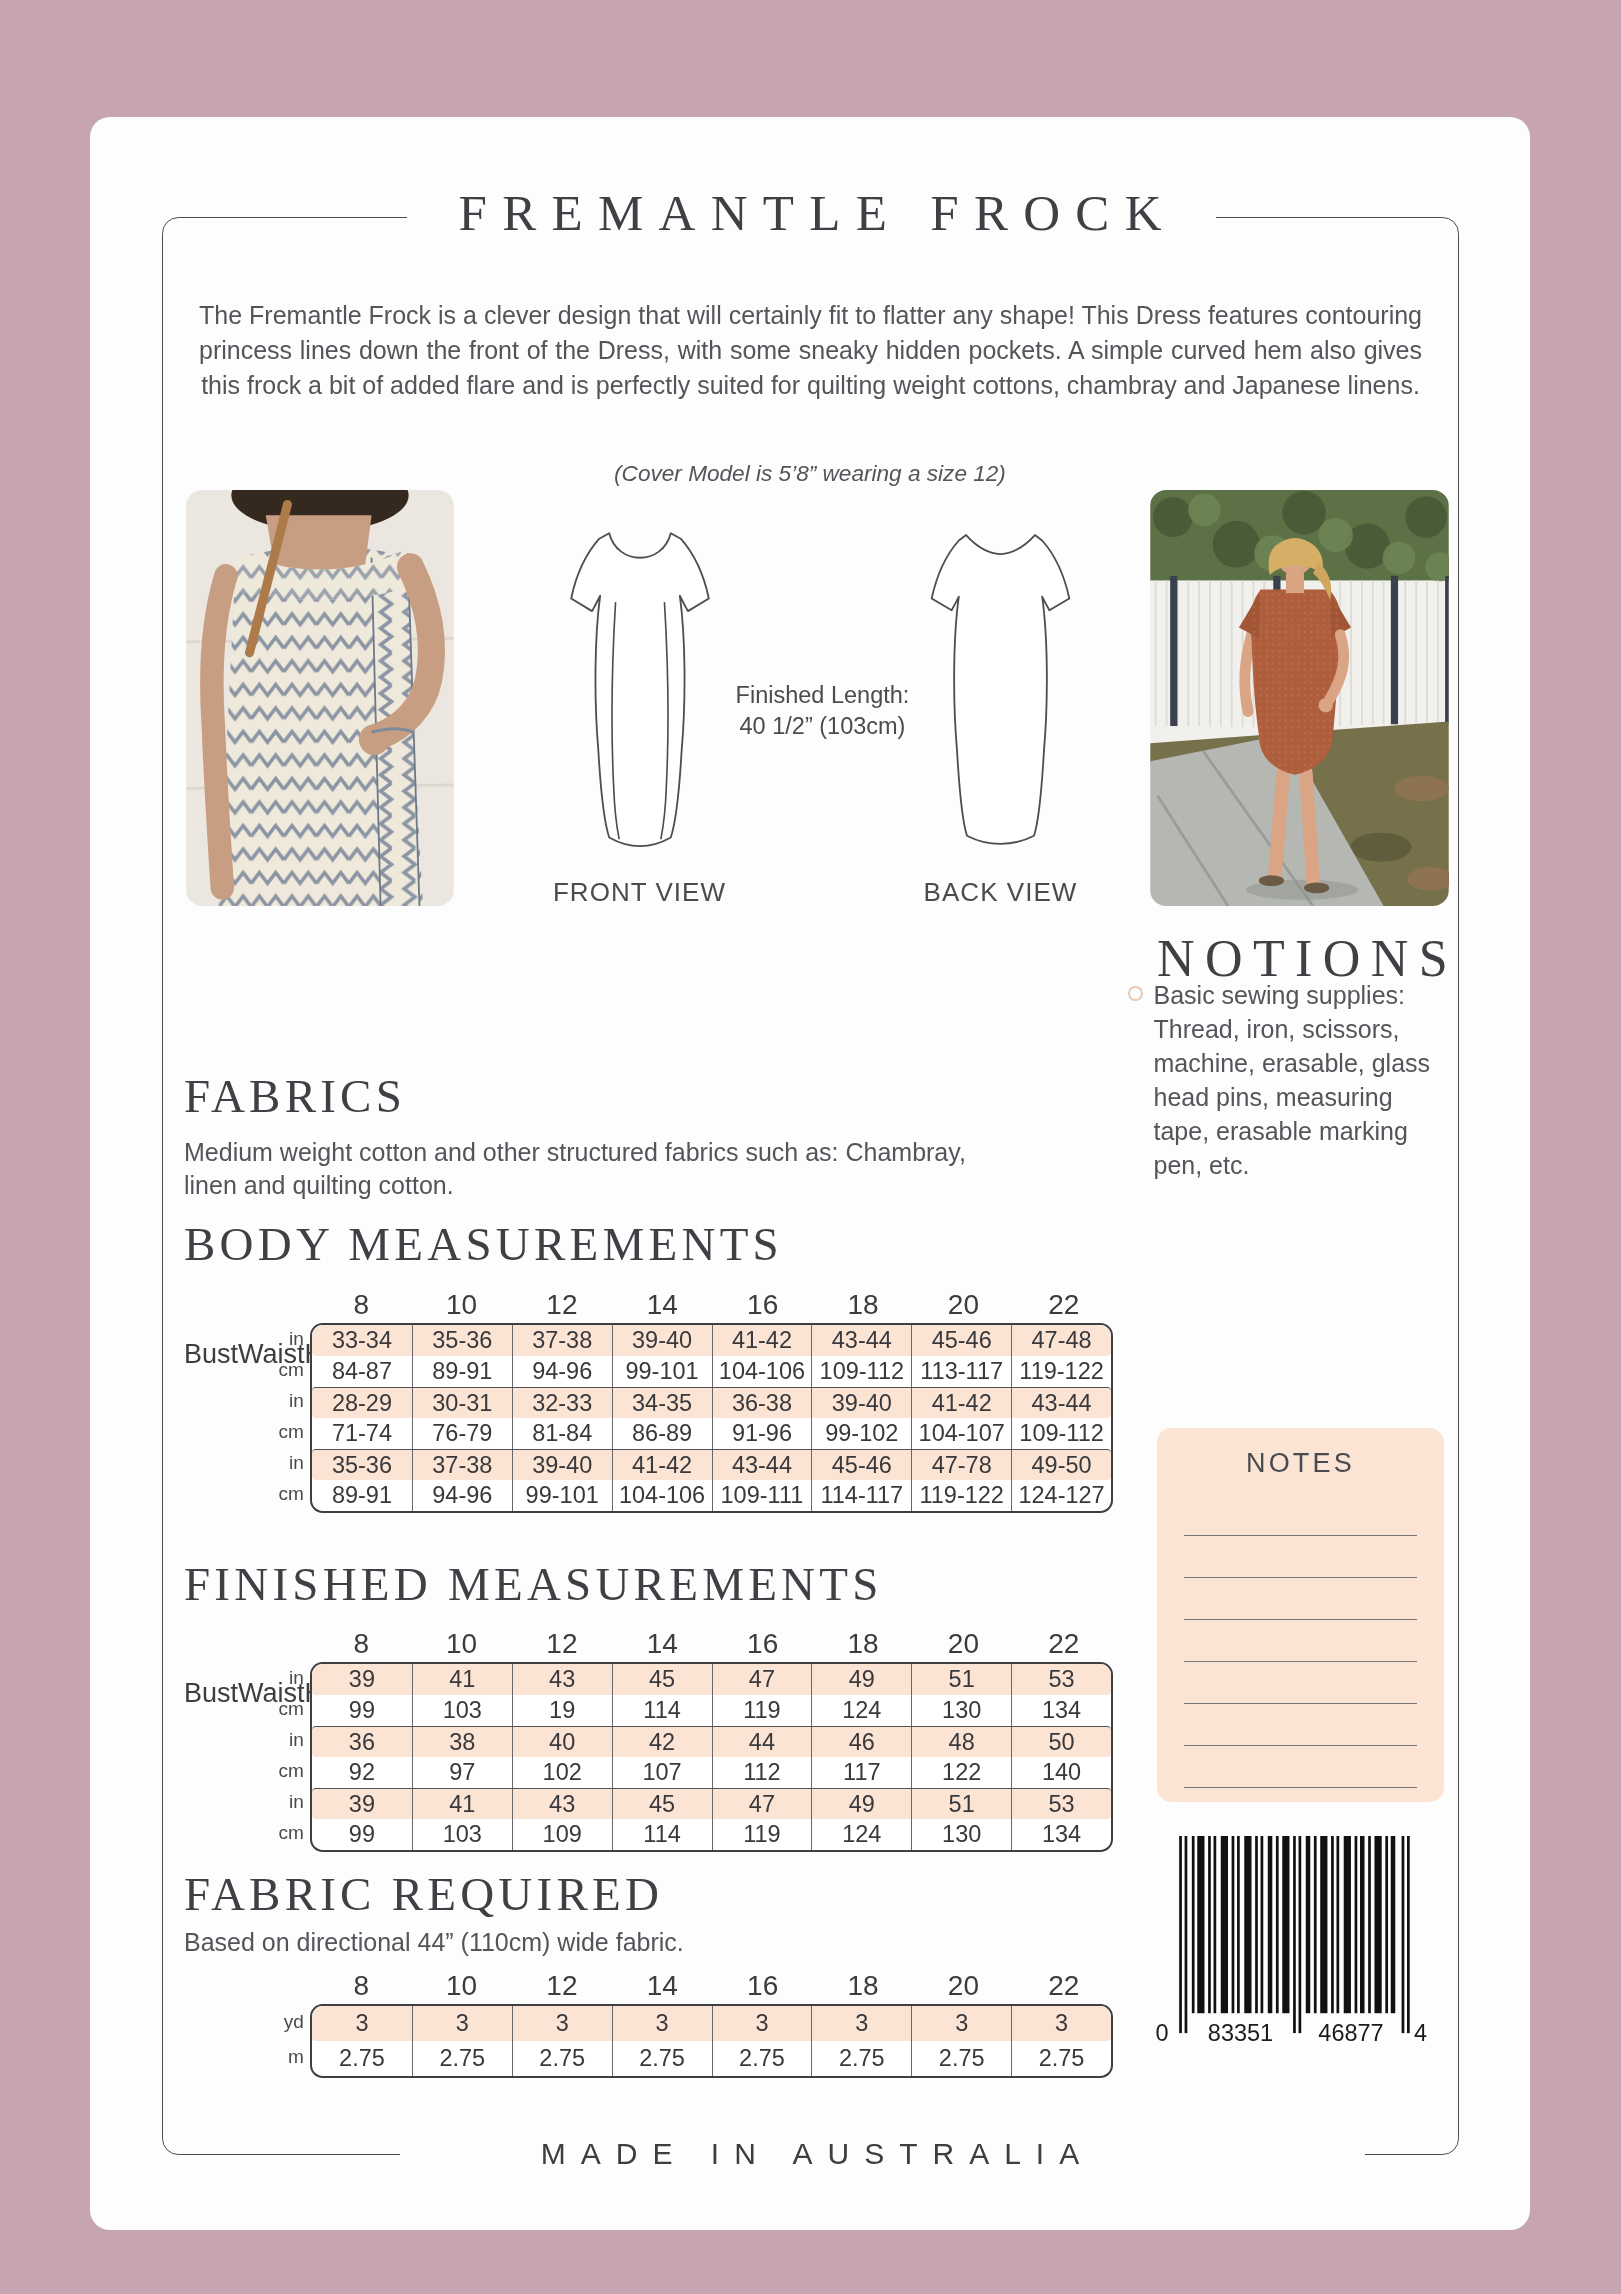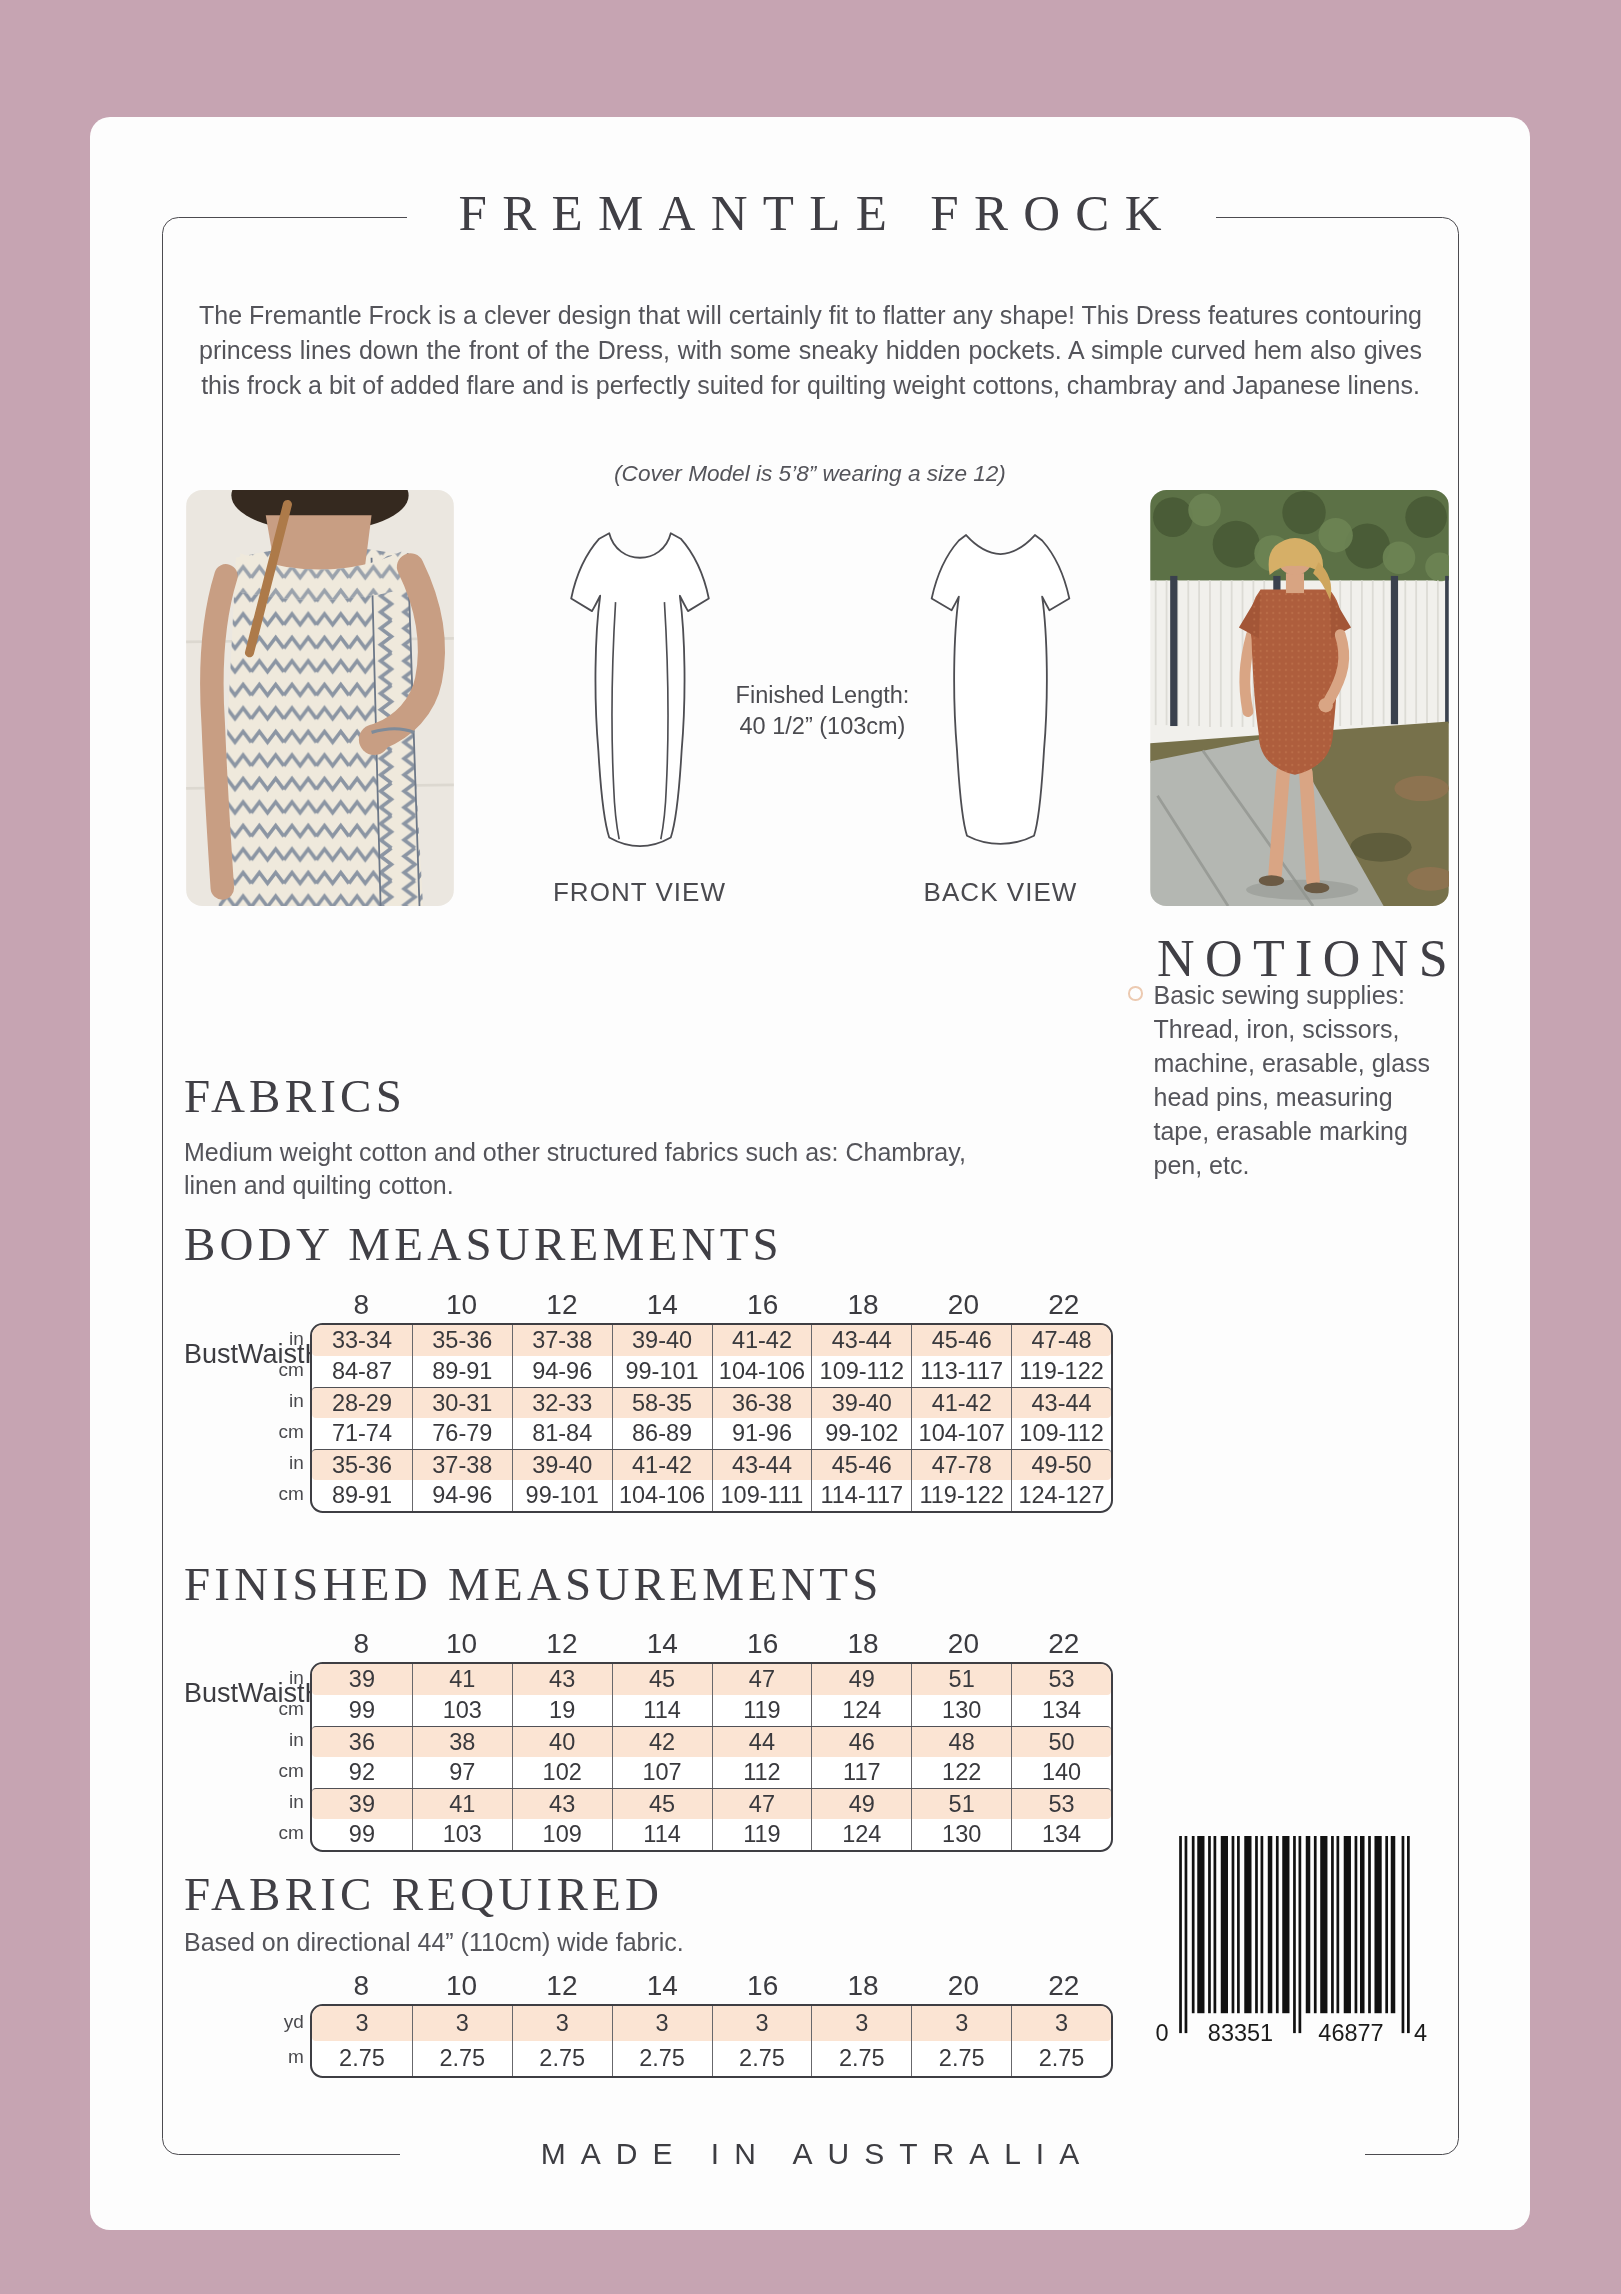--- a/index.html
+++ b/index.html
@@ -265,21 +265,21 @@
               <div class="tcell">99-101</div>
               <div class="tcell">104-106</div>
               <div class="tcell">109-112</div>
               <div class="tcell">113-117</div>
               <div class="tcell">119-122</div>
             </div>
             <div class="trow hl gsep">
               <div class="tcell">28-29</div>
               <div class="tcell">30-31</div>
               <div class="tcell">32-33</div>
-              <div class="tcell">58-35</div>
+              <div class="tcell">34-35</div>
               <div class="tcell">36-38</div>
               <div class="tcell">39-40</div>
               <div class="tcell">41-42</div>
               <div class="tcell">43-44</div>
             </div>
             <div class="trow">
               <div class="tcell">71-74</div>
               <div class="tcell">76-79</div>
               <div class="tcell">81-84</div>
               <div class="tcell">86-89</div>
@@ -442,20 +442,32 @@
               <div class="tcell">2.75</div>
               <div class="tcell">2.75</div>
               <div class="tcell">2.75</div>
               <div class="tcell">2.75</div>
               <div class="tcell">2.75</div>
             </div>
           </div>
     </div>
   </div>
 
+  <div class="notes-box">
+    <div class="notes-title">NOTES</div>
+    <div class="nlines">
+      <div class="nline"></div>
+      <div class="nline"></div>
+      <div class="nline"></div>
+      <div class="nline"></div>
+      <div class="nline"></div>
+      <div class="nline"></div>
+      <div class="nline"></div>
+    </div>
+  </div>
 
   <div class="barcode">
     <svg width="270" height="217" viewBox="0 0 298 240">
       <g fill="#111111">
         <rect x="22" y="0" width="3" height="218"></rect>
             <rect x="28" y="0" width="3" height="218"></rect>
         <rect x="36" y="0" width="3" height="196"></rect>
             <rect x="42" y="0" width="8" height="196"></rect>
         <rect x="54" y="0" width="3" height="196"></rect>
             <rect x="60" y="0" width="3" height="196"></rect>

